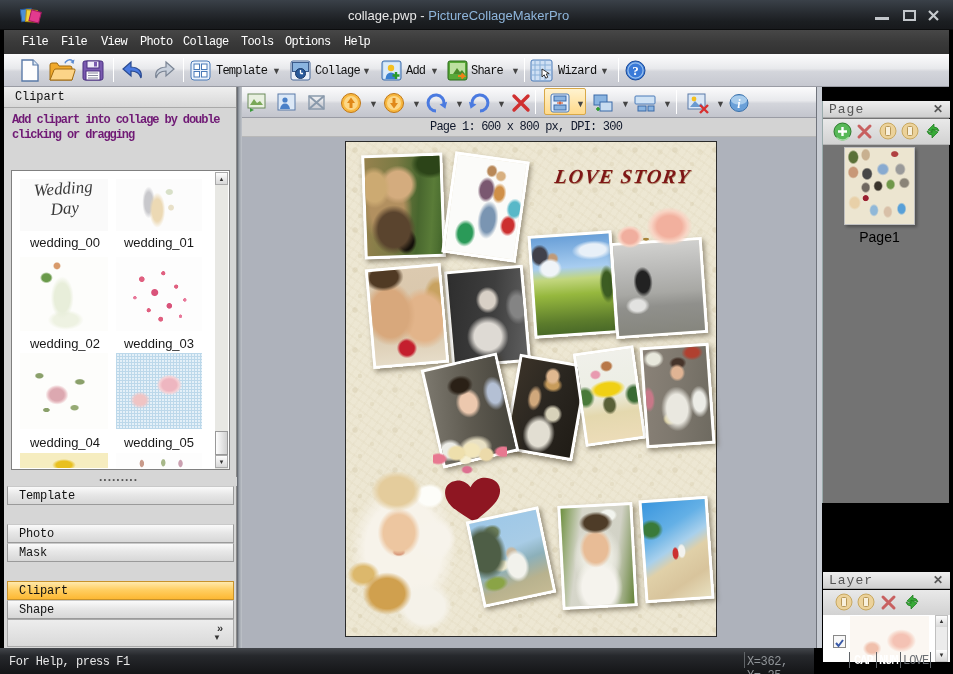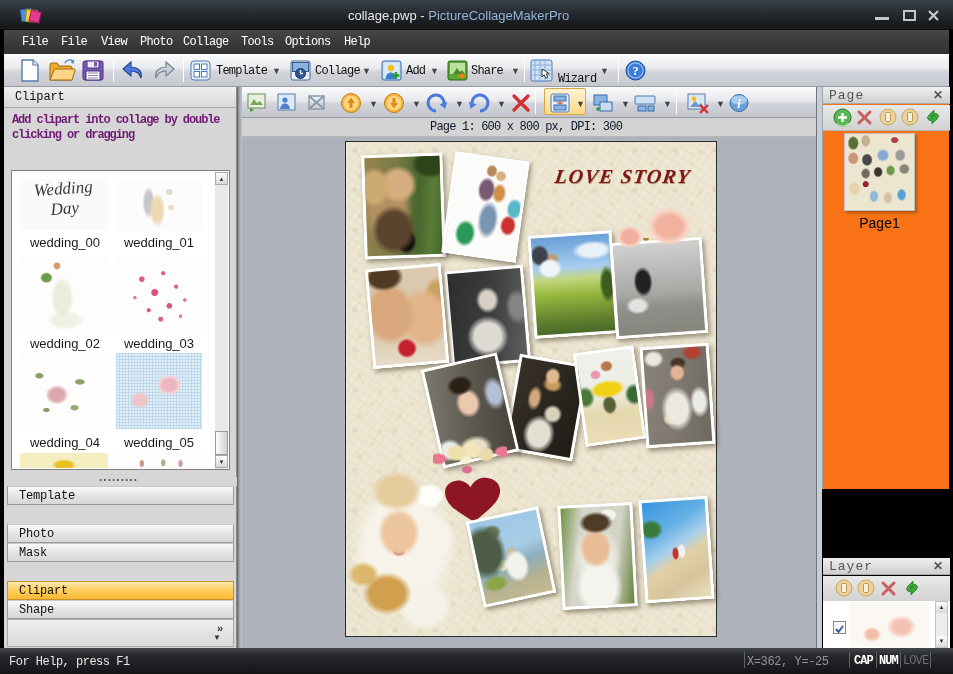--- a/index.html
+++ b/index.html
@@ -61,27 +61,27 @@
     radial-gradient(circle 5px at 9px 8px, rgba(216,206,176,.5) 0 45%, transparent 65%),
     radial-gradient(circle 4px at 26px 22px, rgba(220,210,180,.45) 0 45%, transparent 65%),
     radial-gradient(circle 4px at 14px 34px, rgba(216,206,176,.45) 0 45%, transparent 65%),
     radial-gradient(circle 5px at 34px 10px, rgba(222,212,184,.4) 0 45%, transparent 65%);
   background-size:auto,auto,40px 40px,40px 40px,40px 40px,40px 40px; }
 .photo { position:absolute; border:3px solid #fff; box-shadow:2px 3px 5px rgba(60,50,30,.5); }
 .photo > div { width:100%; height:100%; }
 
 
 #rsplit { left:816px; top:87px; width:6px; height:561px; background:#c9cdd4; border-left:1px solid #70747c; }
-#rightpanel { left:822px; top:87px; width:127px; height:402px; background:#f97316; border-left:1px solid #9aa; }
+#rightpanel { left:822px; top:101px; width:127px; height:402px; background:#737373; border-left:1px solid #9aa; }
 .ppanel-head { left:0; width:127px; height:17px; background:linear-gradient(#efefef,#cfcfcf); border-bottom:1px solid #a9a9a9; }
 .ppanel-head span { position:absolute; left:6px; top:1px; font:13px "Liberation Mono",monospace; color:#555; letter-spacing:1px;}
 .ppanel-head .x { position:absolute; left:auto; right:6px; top:1px; color:#555; font:bold 12px "Liberation Sans",sans-serif; }
 .ppanel-tools { left:0; width:127px; height:26px; background:linear-gradient(#e9e9e9,#d2d2d2); border-bottom:1px solid #b5b5b5; }
 
-#statusbar { left:0px; top:648px; width:953px; height:26px;
+#statusbar { left:0px; top:648px; width:814px; height:26px;
   background:linear-gradient(#43464b,#26282c 30%,#141517);}
 #statusbar .help { position:absolute; left:9px; top:7px; font:12px "Liberation Mono",monospace; color:#e8e8e8; letter-spacing:-0.5px;}
 #statusbar .xy { position:absolute; left:747px; top:7px; font:12px "Liberation Mono",monospace; color:#909498; letter-spacing:-0.4px; }
 .lock { position:absolute; top:6px; font:bold 12px "Liberation Mono",monospace; color:#fff; letter-spacing:-0.9px; }
 .lock.off { color:#6a6e73; font-weight:normal; }
 .sbsep { position:absolute; top:4px; width:1px; height:16px; background:#606468; }
 </style>
 </head>
 <body>
 
@@ -167,21 +167,21 @@
   <path d="M11 16 l6 0 l-2.5 -2.5 m2.5 2.5 l-2.5 2.5" stroke="#f08018" stroke-width="2" fill="none"></path>
 </svg>
 <div class="abs tbtext" style="left:471px;top:64px">Share</div>
 <div class="abs tbarrow" style="left:511px;top:66px">▼</div>
 <div class="abs tbsep" style="left:524px;top:58px"></div>
 <svg class="abs" style="left:530px;top:59px" width="23" height="23" viewBox="0 0 23 23">
   <rect x="1" y="1" width="21" height="21" rx="2" fill="#cfe0f4" stroke="#4a7ab8"></rect>
   <path d="M5 1 v21 M10 1 v21 M15 1 v21 M1 6 h21 M1 11 h21 M1 16 h21" stroke="#8ab0d8" stroke-width="1"></path>
   <path d="M12 10 l0 8 l2.2 -2.2 l1.6 3.4 l2 -1 l-1.6 -3.2 l3 -0.4 z" fill="#fff" stroke="#222" stroke-width="0.9"></path>
 </svg>
-<div class="abs tbtext" style="left:558px;top:72px">Wizard</div>
+<div class="abs tbtext" style="left:558px;top:64px">Wizard</div>
 <div class="abs tbarrow" style="left:600px;top:66px">▼</div>
 <div class="abs tbsep" style="left:618px;top:58px"></div>
 <svg class="abs" style="left:625px;top:60px" width="21" height="21" viewBox="0 0 21 21">
   <circle cx="10.5" cy="10.5" r="9.5" fill="#3a7ad8" stroke="#1a4a98"></circle>
   <circle cx="10.5" cy="10.5" r="7.6" fill="none" stroke="#9ac0ec" stroke-width="1.2"></circle>
   <text x="10.5" y="15" text-anchor="middle" font-family="Liberation Serif" font-size="13" font-weight="bold" fill="#fff">?</text>
 </svg>
 
 <div class="abs" id="leftpanel">
   <div class="abs" id="lp-head">

